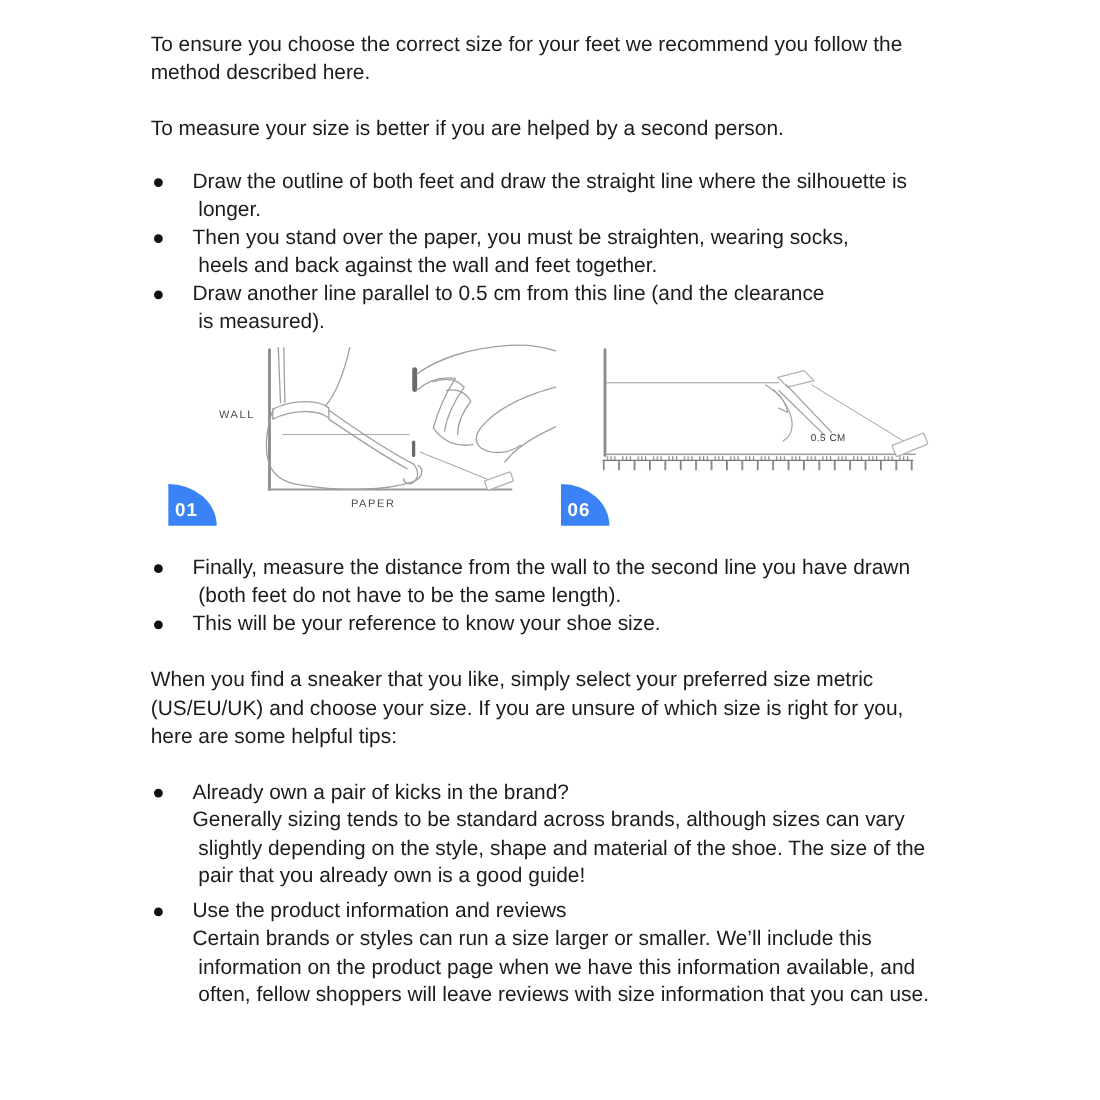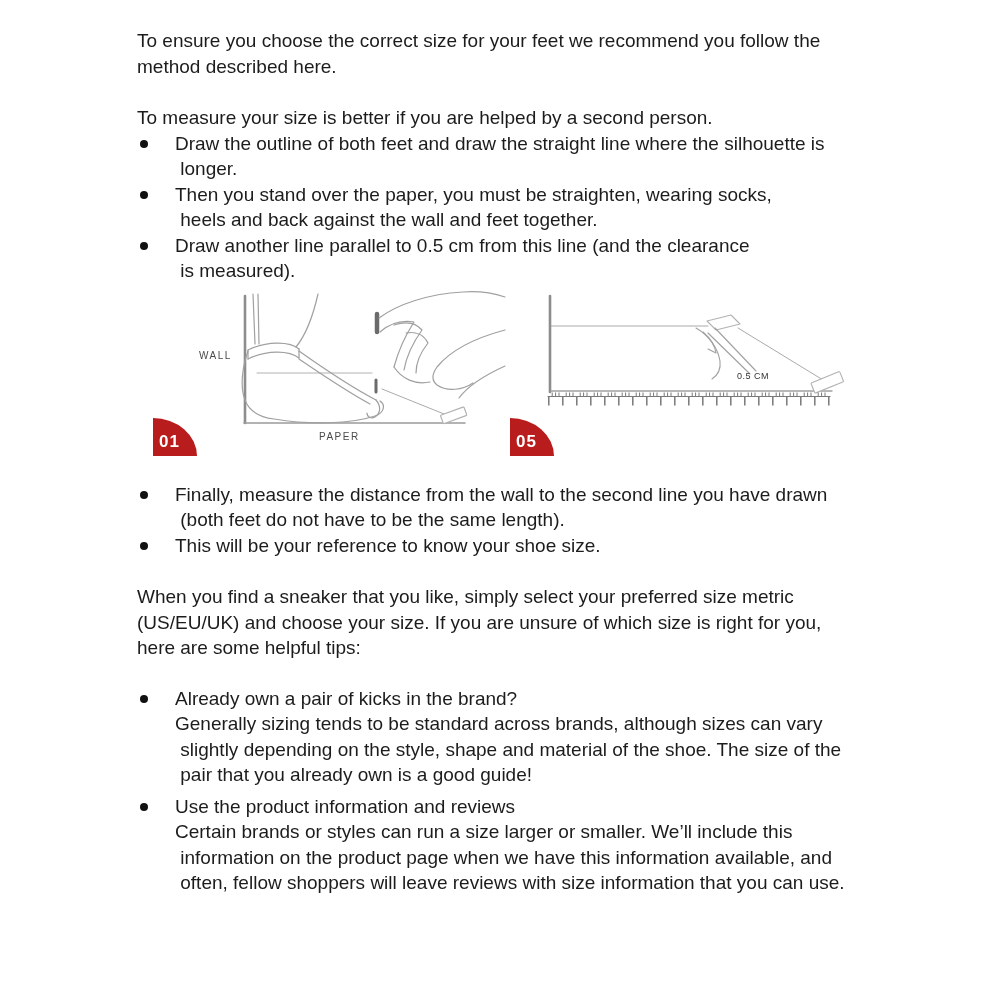--- a/index.html
+++ b/index.html
@@ -19,21 +19,21 @@
     top: 28px;
     width: 790px;
   }
   .para {
     margin: 0;
     font-size: 19px;
     line-height: 25.5px;
     white-space: pre-line;
   }
   #intro   { margin-bottom: 26px; }
-  #helper  { }
+  #helper  { margin-bottom: 22px; }
   ul.bullets {
     list-style: none;
     margin: 0;
     padding: 0;
   }
   ul.bullets li {
     position: relative;
     padding-left: 38px;
     font-size: 19px;
     line-height: 25.5px;
@@ -78,21 +78,21 @@
     font-weight: normal;
     letter-spacing: 0.5px;
     color: #333;
   }
   .badge {
     position: absolute;
     left: 0;
     top: 130px;
     width: 44px;
     height: 38px;
-    background: #b91c1c;
+    background: #3b82f6;
     border-radius: 0 100% 0 0;
   }
   .badge span {
     position: absolute;
     left: 6px;
     bottom: 4px;
     color: #fff;
     font-weight: bold;
     font-size: 17px;
     letter-spacing: 1px;
@@ -200,21 +200,21 @@
             <path d="M193,44 C200,50 205,58 206,65 L198,61"></path>
 
             <rect x="302" y="89" width="31" height="11" rx="1" transform="rotate(-22 317 95)" stroke="#b2b2b2" fill="#ffffff"></rect>
 
             <line x1="38" y1="108.5" x2="320" y2="108.5" stroke="#787878" stroke-width="1"></line>
             <rect x="38" y="104" width="282" height="14" fill="url(#ruler-ticks)" stroke="none"></rect>
           </g>
         </svg>
         <span id="clearance-label">0.5 CM</span>
         <div class="badge">
-          <span>05</span>
+          <span>06</span>
         </div>
       </div>
 
     </div>
 
     <ul class="bullets" id="results">
       <li><span>Finally, measure the distance from the wall to the second line you have drawn
 &nbsp;(both feet do not have to be the same length).</span></li>
       <li><span>This will be your reference to know your shoe size.</span></li>
     </ul>

